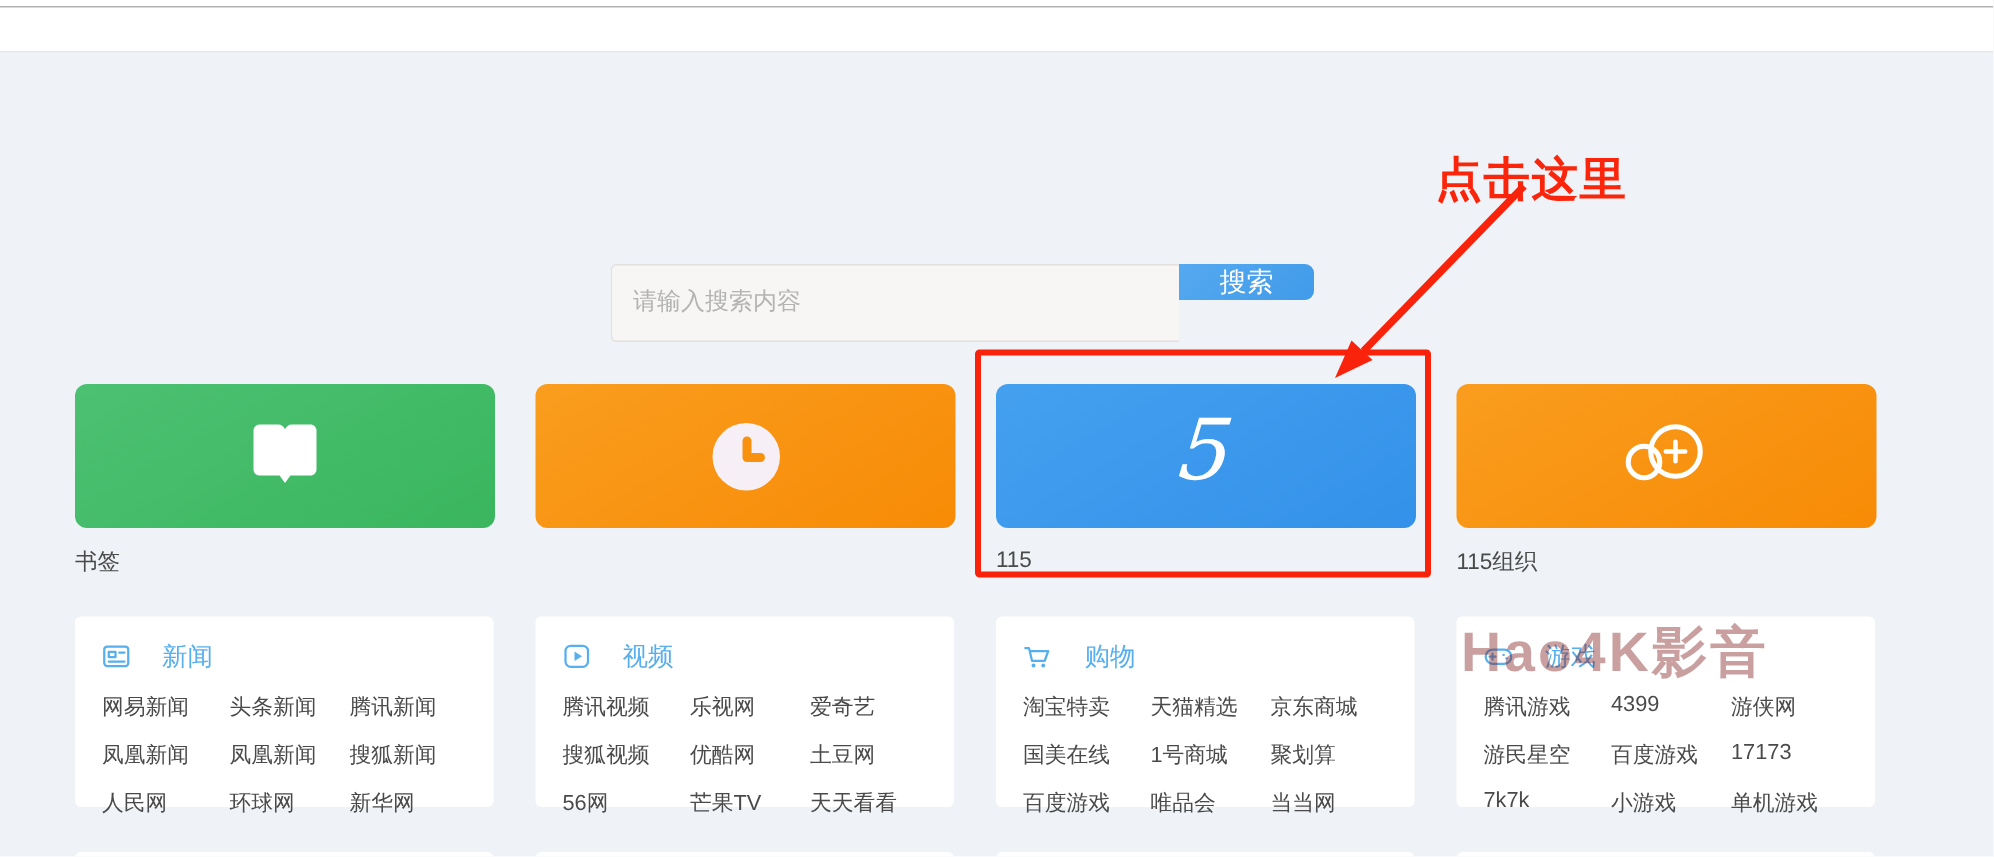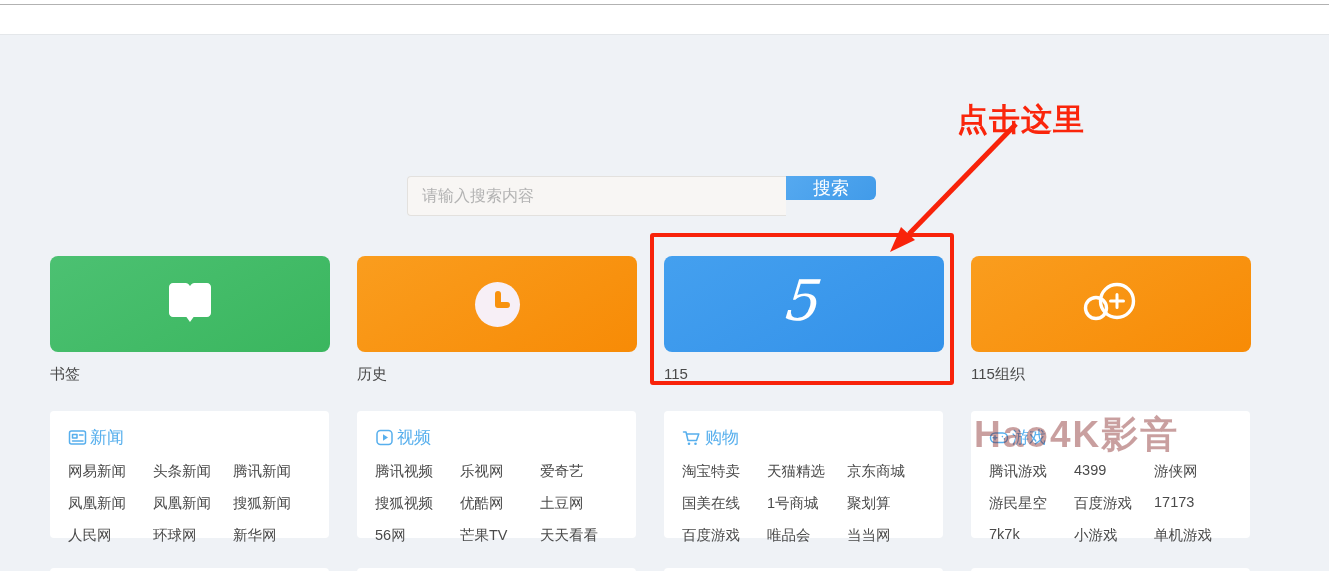--- a/index.html
+++ b/index.html
@@ -11,21 +11,21 @@
   }
   
   .top-strip { position:absolute; top:0; left:0; width:100%; height:35px;
     background:#fff; border-bottom:1px solid #e4e7ea; }
   .top-strip .rule { position:absolute; top:4px; left:0; width:100%; height:1px;
     background:#b2b2b2; }
 
   
   .search-wrap { position:absolute; left:407px; top:176px; width:469px; height:36px; display:flex; }
   .search-input {
-    flex:1; height:40px; border:1px solid #e3e1de; border-right:none;
+    flex:1; height:52px; border:1px solid #e3e1de; border-right:none;
     background:#f8f6f4; border-radius:4px 0 0 4px; padding:0 14px;
     font-size:16px; color:#555; outline:none;
     font-family:"Liberation Sans","DejaVu Sans",sans-serif;
   }
   .search-input::placeholder { color:#b3b3b3; }
   .search-btn {
     width:90px; height:24px; border:none; border-radius:0 6px 6px 0;
     background:linear-gradient(135deg,#55a9f0,#419be9); color:#fff; font-size:18px;
     cursor:pointer; font-family:inherit;
   }
@@ -53,21 +53,21 @@
   .red-rect { position:absolute; left:650px; top:233px; width:304px; height:152px;
     border:4px solid #f8230a; border-radius:3px; pointer-events:none; }
   .callout-text { position:absolute; left:957px; top:80px; font-size:31px; font-weight:bold;
     color:#fa250b; letter-spacing:1px;margin-top:19px; }
   .arrow-overlay { position:absolute; left:0; top:0; pointer-events:none; }
 
   
   .card { position:absolute; top:411px; width:279px; height:127px; background:#fff;
     border-radius:4px; }
   .card-1{ left:50px; } .card-2{ left:357px; } .card-3{ left:664px; } .card-4{ left:971px; }
-  .card-header { display:flex; align-items:center; gap:3px; margin:15px 0 0 18px;
+  .card-header { display:flex; align-items:center; gap:21px; margin:15px 0 0 18px;
     color:#57afed; font-size:17px; }
   .card-header svg { display:block; }
   .links { margin-top:13px; padding-left:18px; display:grid;
     grid-template-columns:85px 80px 1fr; row-gap:13px; font-size:14.5px; color:#4a4a4a; }
   .link { cursor:pointer; white-space:nowrap; }
 
   
   .watermark { position:absolute; left:974px; top:410px; font-size:37px; font-weight:600;
     color:#7f1d1d; opacity:.42; letter-spacing:2px; pointer-events:none; white-space:nowrap; }
 
@@ -98,21 +98,20 @@
     </span>
   </div>
   <div class="tile-label lab-1">书签</div>
 
   <div class="tile tile-orange1">
     <span class="clock-circle">
       <span class="hand-v"></span>
         <span class="hand-h"></span>
     </span>
   </div>
-  <div class="tile-label lab-2">历史</div>
 
   <div class="tile tile-blue">
     <span class="five-logo">5</span>
   </div>
   <div class="tile-label lab-3">115</div>
 
   <div class="tile tile-orange2">
     <span>
       <svg width="64" height="46" viewBox="0 0 64 46">
         <circle cx="38" cy="22" r="16.5" fill="none" stroke="#fff" stroke-width="3.4"></circle>

